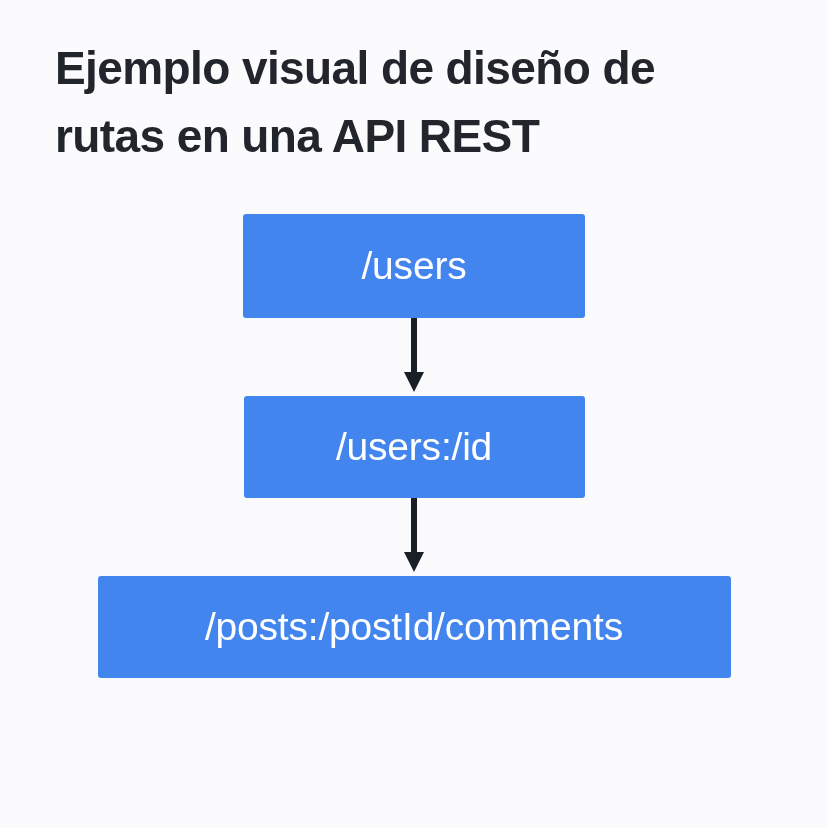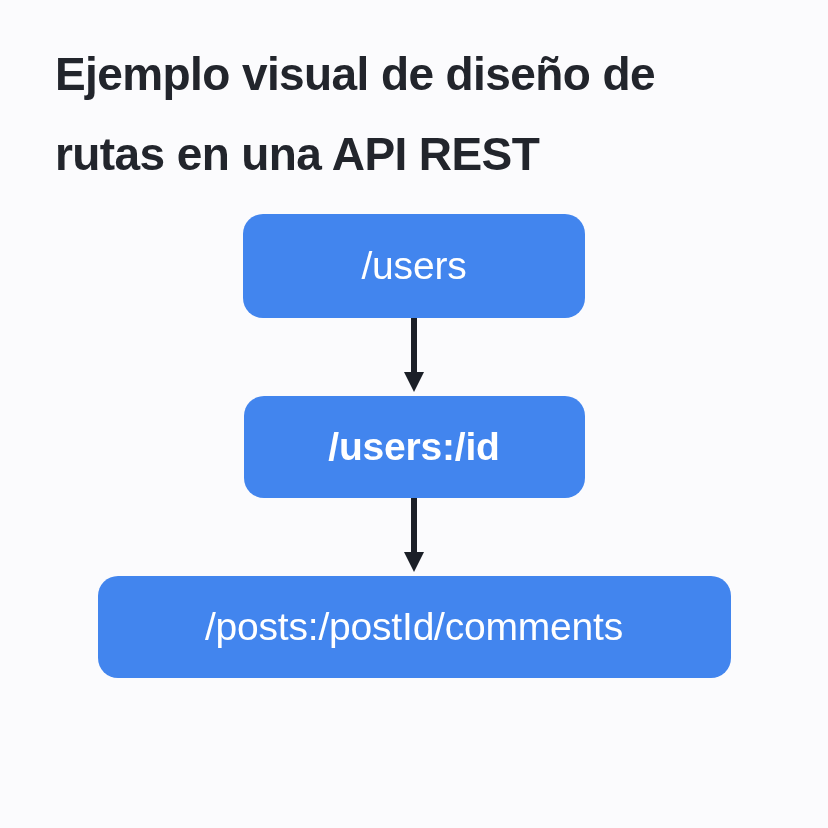--- a/index.html
+++ b/index.html
@@ -22,21 +22,21 @@
     box-sizing: border-box;
   }
 
   
   .title {
     position: absolute;
     left: 55px;
     top: 34px;
     width: 700px;
     font-size: 46px;
-    line-height: 80px;
+    line-height: 68px;
     font-weight: 700;
     letter-spacing: -0.6px;
     color: #22252c;
     white-space: pre-line;
   }
 
   
   .flow {
     position: absolute;
     left: 0;
@@ -46,41 +46,40 @@
 
   .node-row {
     display: flex;
     justify-content: center;
     align-items: center;
   }
 
   .node {
     background: #4285ee;
     color: #ffffff;
-    border-radius: 20px;
+    border-radius: 3px;
     display: flex;
     align-items: center;
     justify-content: center;
     box-sizing: border-box;
     font-weight: 500;
     letter-spacing: -0.2px;
     text-align: center;
   }
 
   .node-users {
     width: 342px;
     height: 104px;
     font-size: 39px;
   }
 
   .node-users-id {
     width: 341px;
     height: 102px;
     font-size: 39px;
-    font-weight: bold;
   }
 
   .node-posts {
     width: 633px;
     height: 102px;
     font-size: 39px;
   }
 
   
   .connector {

